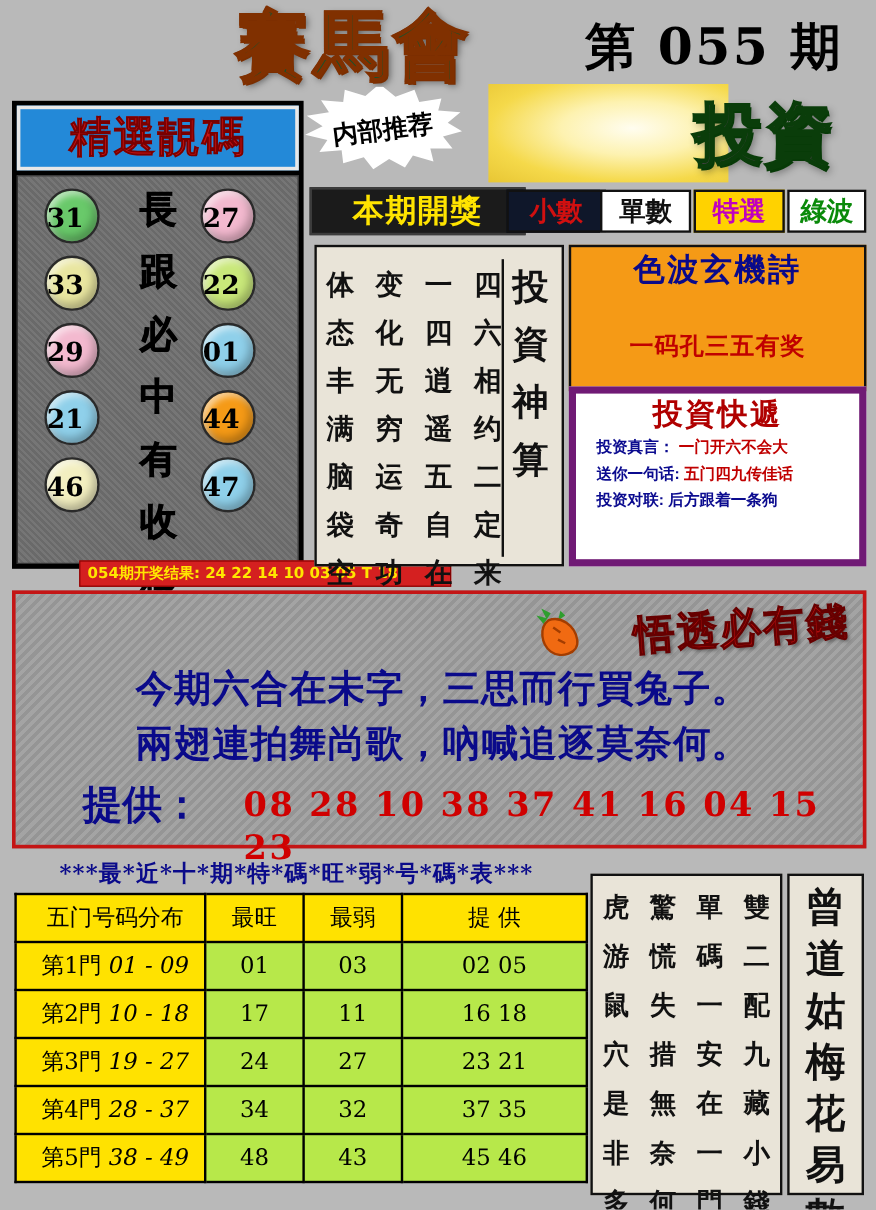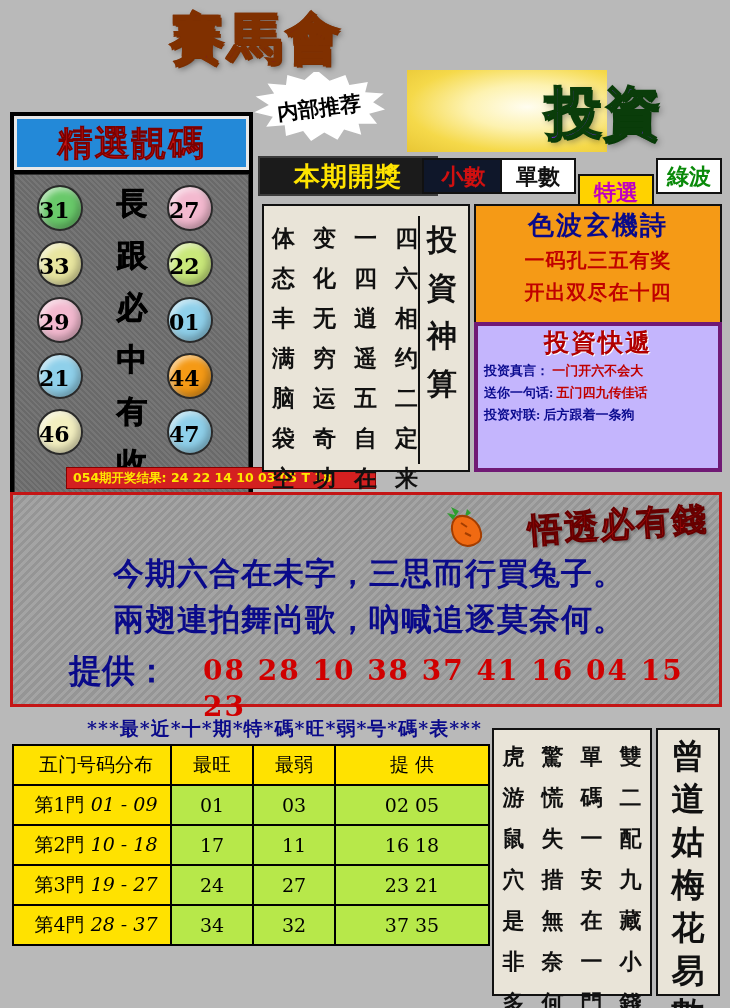--- a/index.html
+++ b/index.html
@@ -10,62 +10,62 @@
     overflow:hidden;
     position:relative;
   }
   .page{position:relative;width:730px;height:1008px;}
 
   
   .header{position:absolute;left:0;top:0;width:730px;height:78px;}
   .hdr-title{
     position:absolute;left:170px;top:4px;width:250px;height:68px;
     font-family:"DejaVu Serif","Liberation Serif",serif;
-    font-weight:bold;font-size:54px;letter-spacing:4px;
-    color:#7f1d1d;
+    font-weight:bold;font-size:62px;letter-spacing:4px;
+    color:#14532d;
     -webkit-text-stroke:2px #803000;
     text-shadow:2px 2px 0 #7a2e00, -1px -1px 0 #7a2e00, 3px 3px 6px rgba(0,0,0,.5);
-    text-align:left;line-height:68px;
+    text-align:center;line-height:68px;
   }
   .hdr-issue{
     position:absolute;left:470px;top:8px;width:250px;height:62px;
     font-family:"DejaVu Serif","Liberation Serif",serif;
     font-size:42px;font-weight:bold;color:#000;text-align:center;line-height:62px;
     letter-spacing:2px;
   }
 
   
   .goldblock{
     position:absolute;left:407px;top:70px;width:200px;height:82px;
     background:radial-gradient(ellipse at 60% 45%, #fffdf0 0%, #fdf2b0 35%, #f5d94a 70%, #e8c634 100%);
   }
   .invest-big{
     position:absolute;left:545px;top:78px;width:185px;height:68px;
     font-family:"DejaVu Serif","Liberation Serif",serif;
-    font-weight:bold;font-size:56px;color:#6d28d9;
+    font-weight:bold;font-size:56px;color:#404040;
     -webkit-text-stroke:2px #0a3d0a;
     text-shadow:2px 2px 0 #073a07, 3px 3px 7px rgba(0,0,0,.45);
-    line-height:68px;letter-spacing:3px;
+    text-align:center;line-height:68px;letter-spacing:3px;
   }
 
   
   .starburst{
     position:absolute;left:253px;top:72px;width:132px;height:72px;
     background:#fff;
     clip-path:polygon(50% 0%,58% 12%,70% 4%,73% 18%,87% 14%,85% 28%,99% 30%,91% 42%,100% 52%,88% 58%,94% 72%,80% 72%,82% 87%,69% 80%,64% 94%,54% 84%,44% 96%,38% 82%,25% 89%,24% 74%,10% 76%,15% 62%,1% 56%,12% 46%,2% 34%,16% 30%,11% 16%,25% 18%,26% 4%,39% 11%,46% 0%);
   }
   .starburst-text{
     position:absolute;left:253px;top:92px;width:132px;height:32px;
     font-family:"DejaVu Serif","Liberation Serif",serif;
     font-size:21px;font-weight:bold;color:#000;text-align:center;line-height:32px;
     transform:rotate(-7deg);
   }
 
   
-  .left-panel{position:absolute;left:10px;top:84px;width:243px;height:390px;background:#000;margin-top:28px;}
+  .left-panel{position:absolute;left:10px;top:84px;width:243px;height:390px;background:#000;}
   .lp-title-box{
     position:absolute;left:4px;top:4px;width:235px;height:54px;
     background:#2389d8;border:3px solid #e8e8e8;box-sizing:border-box;
   }
   .lp-title{
     font-family:"DejaVu Serif","Liberation Serif",serif;
     font-size:35px;font-weight:bold;color:#c81414;
     text-align:center;line-height:48px;letter-spacing:2px;
     -webkit-text-stroke:0.5px #7a0000;
   }
@@ -111,21 +111,21 @@
     font-size:26px;font-weight:bold;text-align:center;line-height:36px;letter-spacing:1px;
   }
   .kj-cell{
     position:absolute;top:2px;height:36px;
     border:2px solid #111;box-sizing:border-box;
     font-family:"DejaVu Serif","Liberation Serif",serif;
     font-size:22px;font-weight:bold;text-align:center;line-height:32px;
   }
   .kj1{left:164px;width:83px;background:#0f172a;color:#d01010;}
   .kj2{left:242px;width:76px;background:#ffffff;color:#111;}
-  .kj3{left:320px;width:76px;background:#ffd200;color:#c000c0;margin-top:16px;}
+  .kj3{left:320px;width:76px;background:#ffd200;color:#c000c0;}
   .kj4{left:398px;width:66px;background:#ffffff;color:#0a8a0a;}
 
   
   .poem-box{
     position:absolute;left:262px;top:204px;width:208px;height:268px;
     background:#e9e4d8;border:2px solid #111;box-sizing:border-box;
   }
   .poem-grid{
     position:absolute;left:6px;top:12px;width:150px;height:244px;
     display:flex;flex-direction:row-reverse;justify-content:space-between;
@@ -150,37 +150,38 @@
   }
   .ob-title{
     font-family:"DejaVu Serif","Liberation Serif",serif;
     font-size:26px;font-weight:bold;color:#0a0a8a;text-align:center;
     line-height:38px;letter-spacing:2px;
   }
   .ob-line{
     font-family:"DejaVu Serif","Liberation Serif",serif;
     font-size:20px;font-weight:bold;color:#c00000;text-align:center;line-height:32px;
     letter-spacing:1px;
+    margin-top:28px;
   }
 
   
   .blue-box{
     position:absolute;left:474px;top:322px;width:248px;height:150px;
-    background:#c4b5fd;border:4px solid #701a75;box-sizing:border-box;
+    background:#ffffff;border:6px solid #701a75;box-sizing:border-box;
   }
   .bb-title{
     font-family:"DejaVu Serif","Liberation Serif",serif;
     font-size:25px;font-weight:bold;color:#b00000;text-align:center;
     line-height:34px;letter-spacing:2px;
     text-shadow:1px 1px 0 #fff;
   }
   .bb-row{
-    font-family:Liberation Serif, serif;
+    font-family:Liberation Sans, sans-serif;
     font-size:13px;font-weight:bold;color:#0b0b8f;
-    line-height:22px;padding-left:6px;white-space:nowrap;
+    line-height:22px;padding-left:17px;white-space:nowrap;
   }
   .bb-row .v{color:#c00000;}
   .bb-row .vb{color:#0b0b8f;}
 
   
   .mid-banner{
     position:absolute;left:10px;top:492px;width:712px;height:215px;
     background:#9e9e9e;
     background-image:repeating-linear-gradient(135deg, rgba(255,255,255,.06) 0 3px, rgba(0,0,0,.06) 3px 6px);
     border:3px solid #c41515;box-sizing:border-box;
@@ -216,21 +217,21 @@
   }
   .mb-supply-nums{
     position:absolute;left:190px;top:158px;width:510px;height:36px;
     font-family:"DejaVu Serif","Liberation Serif",serif;
     font-size:28px;font-weight:bold;color:#d00000;line-height:36px;letter-spacing:2px;
   }
 
   
   .bt-head{
     position:absolute;left:12px;top:714px;width:470px;height:28px;
-    text-align:right;font-family:"DejaVu Serif","Liberation Serif",serif;
+    text-align:center;font-family:"DejaVu Serif","Liberation Serif",serif;
     font-size:19px;font-weight:bold;color:#0a0a8a;line-height:28px;
     letter-spacing:1px;
   }
   table.dist{
     position:absolute;left:12px;top:744px;width:468px;
     border-collapse:collapse;table-layout:fixed;
   }
   table.dist td,table.dist th{
     border:2px solid #000;height:38px;text-align:center;
     font-family:"DejaVu Serif","Liberation Serif",serif;
@@ -261,20 +262,21 @@
     padding-top:4px;
   }
 </style>
 </head>
 <body>
 
 <div class="page">
 
   <div class="header">
     <div class="hdr-title">賽馬會</div>
+    <div class="hdr-issue">第 055 期</div>
   </div>
 
   <div class="goldblock"></div>
   <div class="invest-big">投資</div>
 
   <div class="starburst"></div>
   <div class="starburst-text">内部推荐</div>
 
   <div class="left-panel">
     <div class="lp-title-box">
@@ -380,20 +382,26 @@
       <td class="c-green">24</td>
       <td class="c-green">27</td>
       <td class="c-green">23 21</td>
     </tr>
     <tr>
       <td class="c-yellow col-first"><span>第4門</span> <span class="mn">28 - 37</span></td>
       <td class="c-green">34</td>
       <td class="c-green">32</td>
       <td class="c-green">37 35</td>
     </tr>
+    <tr>
+      <td class="c-yellow col-first"><span>第5門</span> <span class="mn">38 - 49</span></td>
+      <td class="c-green">48</td>
+      <td class="c-green">43</td>
+      <td class="c-green">45 46</td>
+    </tr>
   </tbody>
     </table>
 
   <div class="bot-poem">
     <div class="bp-col">雙<br>二<br>配<br>九<br>藏<br>小<br>錢</div>
     <div class="bp-col">單<br>碼<br>一<br>安<br>在<br>一<br>門</div>
     <div class="bp-col">驚<br>慌<br>失<br>措<br>無<br>奈<br>何</div>
     <div class="bp-col">虎<br>游<br>鼠<br>穴<br>是<br>非<br>多</div>
   </div>
   <div class="bot-side">曾<br>道<br>姑<br>梅<br>花<br>易<br>數</div>

